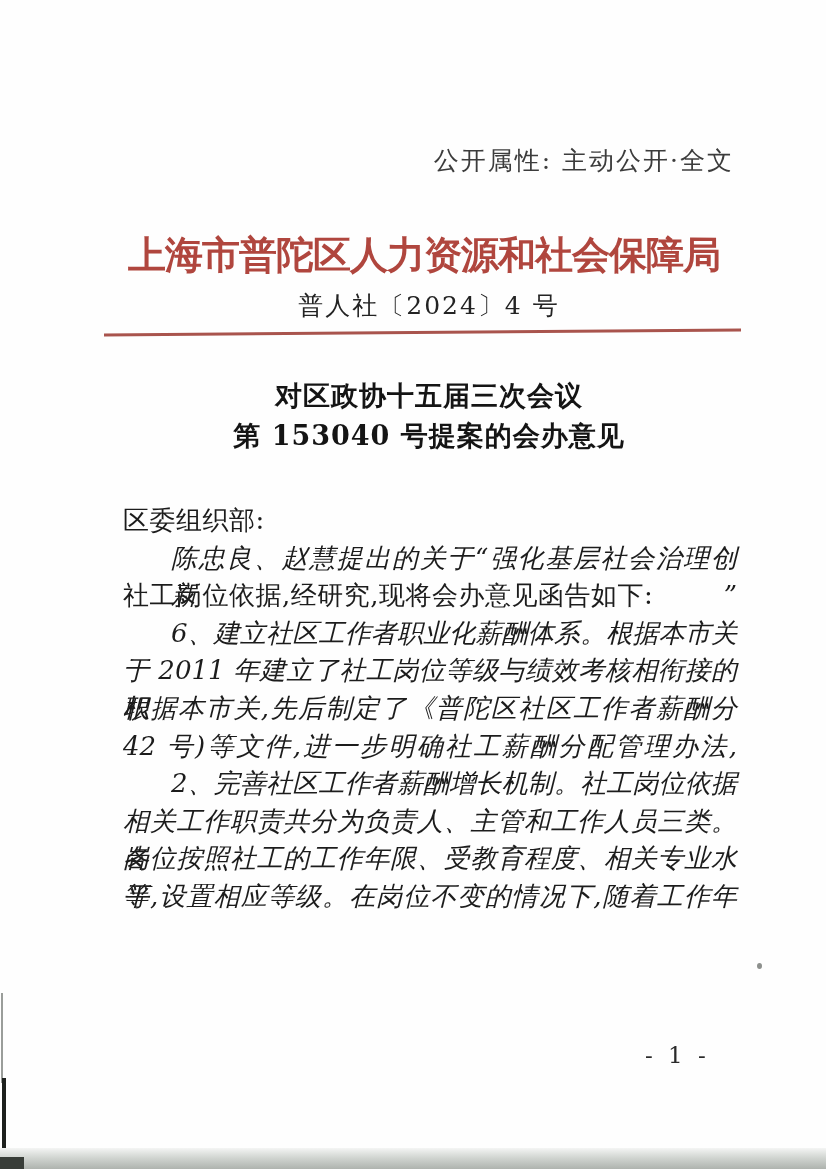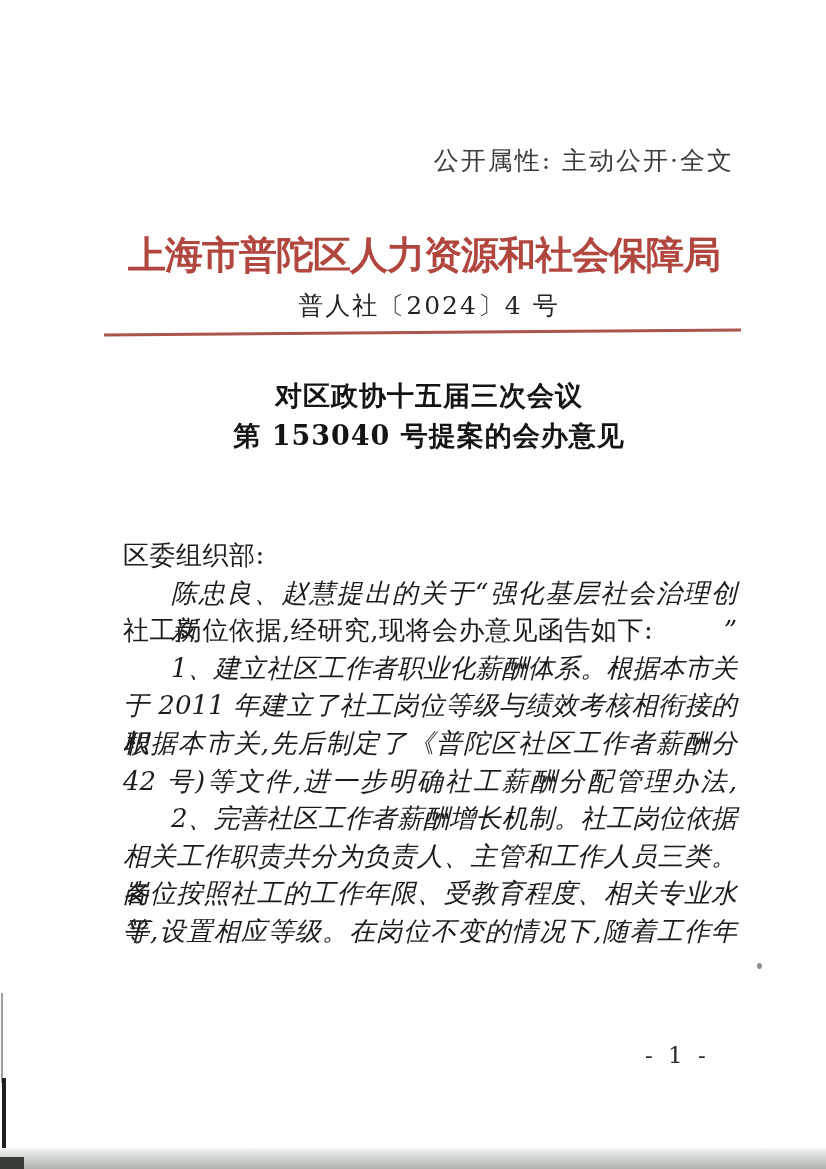--- a/index.html
+++ b/index.html
@@ -70,21 +70,20 @@
     color: #141414;
   }
   .body-text {
     position: absolute;
     top: 502px;
     left: 123px;
     width: 614px;
     font-size: 26px;
     line-height: 37.6px;
     color: #1c1c1c;
-    margin-top: 35px;
   }
   .bline {
     height: 37.6px;
     white-space: nowrap;
     letter-spacing: 0.5px;
   }
   .bline.just {
     white-space: normal;
     text-align: justify;
     text-align-last: justify;
@@ -151,21 +150,21 @@
 
   <div class="doc-title">
     <div>对区政协十五届三次会议</div>
     <div>第 153040 号提案的会办意见</div>
   </div>
 
   <div class="body-text">
       <div class="bline">区委组织部:</div>
       <div class="bline just ind">陈忠良、赵慧提出的关于“强化基层社会治理创新”</div>
       <div class="bline">社工岗位依据,经研究,现将会办意见函告如下:</div>
-      <div class="bline just ind">1、建立社区工作者职业化薪酬体系。根据本市关</div>
+      <div class="bline just ind">6、建立社区工作者职业化薪酬体系。根据本市关</div>
       <div class="bline just">于 2011 年建立了社工岗位等级与绩效考核相衔接的职</div>
       <div class="bline just">根据本市关,先后制定了《普陀区社区工作者薪酬分</div>
       <div class="bline just">42 号)等文件,进一步明确社工薪酬分配管理办法,</div>
       <div class="bline just ind">2、完善社区工作者薪酬增长机制。社工岗位依据</div>
       <div class="bline just">相关工作职责共分为负责人、主管和工作人员三类。各</div>
       <div class="bline just">岗位按照社工的工作年限、受教育程度、相关专业水平</div>
       <div class="bline just">等,设置相应等级。在岗位不变的情况下,随着工作年</div>
     </div>
 
   <div class="page-number">- 1 -</div>

